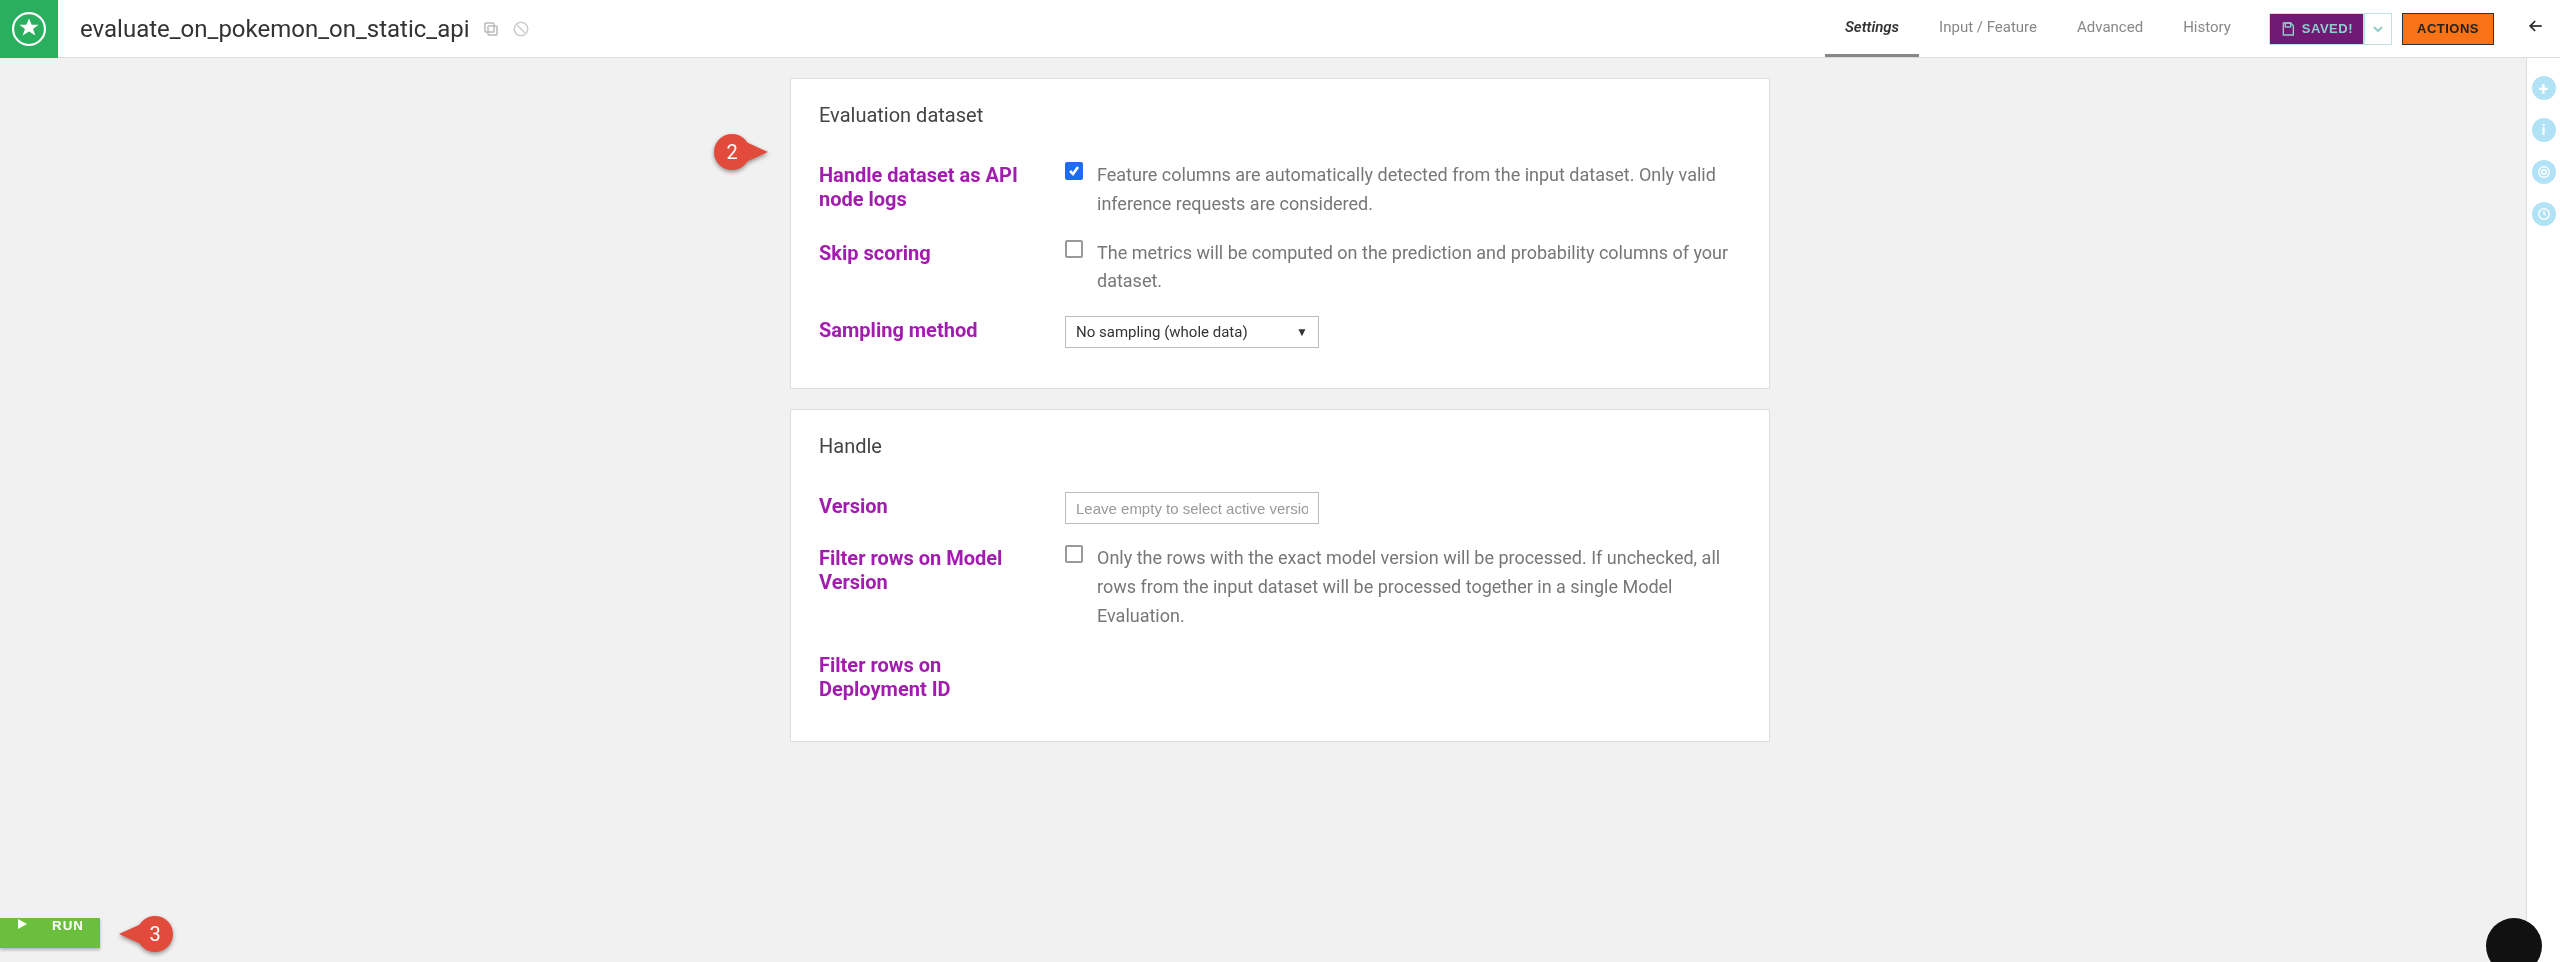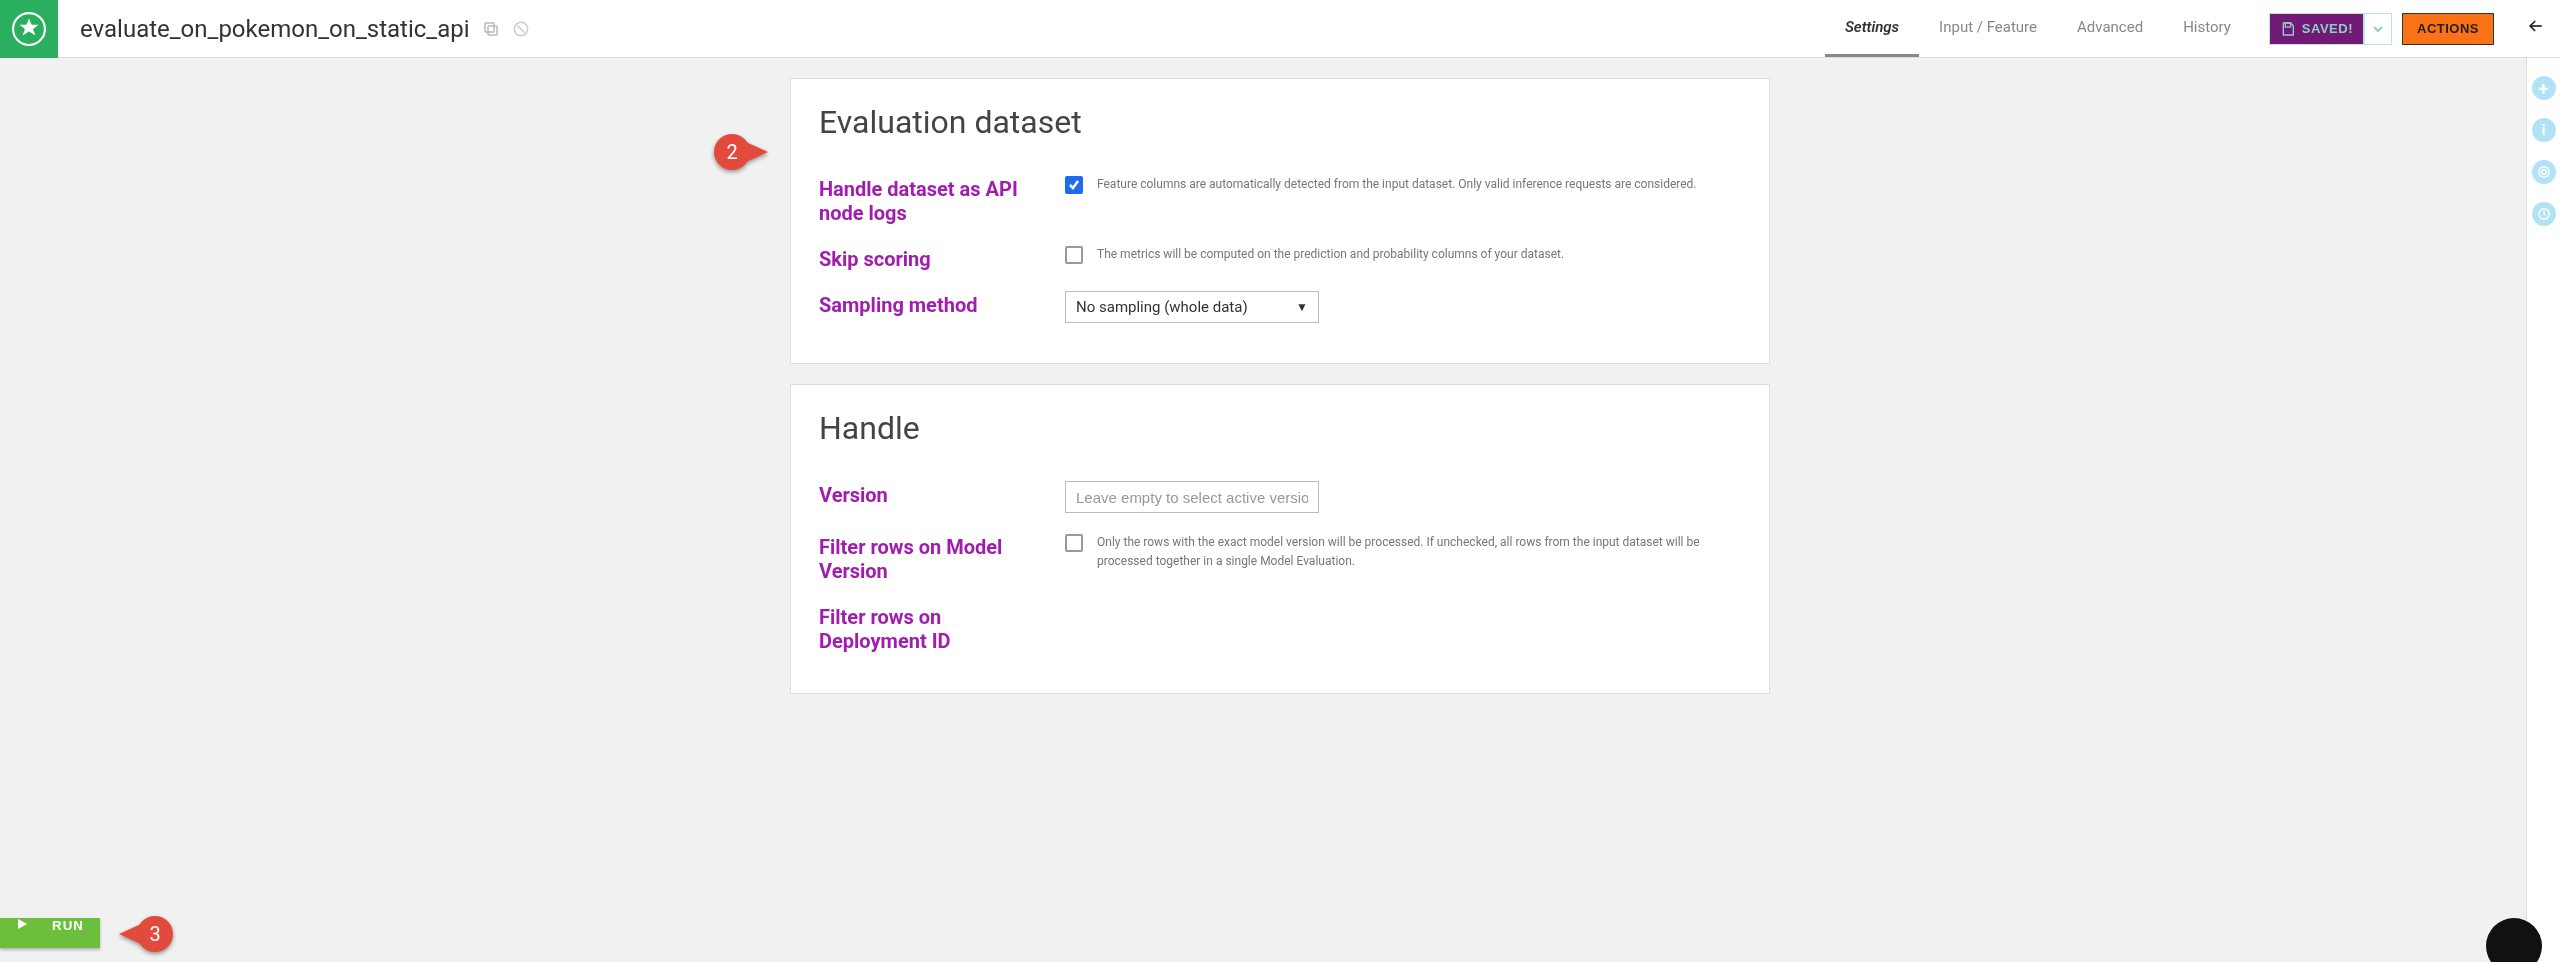--- a/index.html
+++ b/index.html
@@ -137,21 +137,21 @@
     display:flex;flex-direction:column;align-items:center;
   }
   .card {
     background: #fff;
     border: 1px solid #ddd;
     width: 980px;
     padding: 24px 28px 30px;
     margin-bottom: 20px;
   }
   .card h2 {
-    font-size: 32px;
+    font-size: 20px;
     font-weight: 400;
     color: #444;
     margin-bottom: 24px;
   }
   .row {
     display: flex;
     align-items: flex-start;
     padding: 10px 0;
     gap: 14px;
   }
@@ -179,21 +179,21 @@
     cursor:pointer;
     margin-top:1px;
   }
   .chk.checked {
     background: #1e6bf0;
     border-color: #1e6bf0;
     color:#fff;
   }
   .help {
     color: #777;
-    font-size: 12px;
+    font-size: 18px;
     line-height: 1.6;
   }
   .select {
     border: 1px solid #bbb;
     height: 32px;
     width: 254px;
     padding: 0 10px;
     display:flex;align-items:center;justify-content:space-between;
     cursor:pointer;
     font-size:15px;

